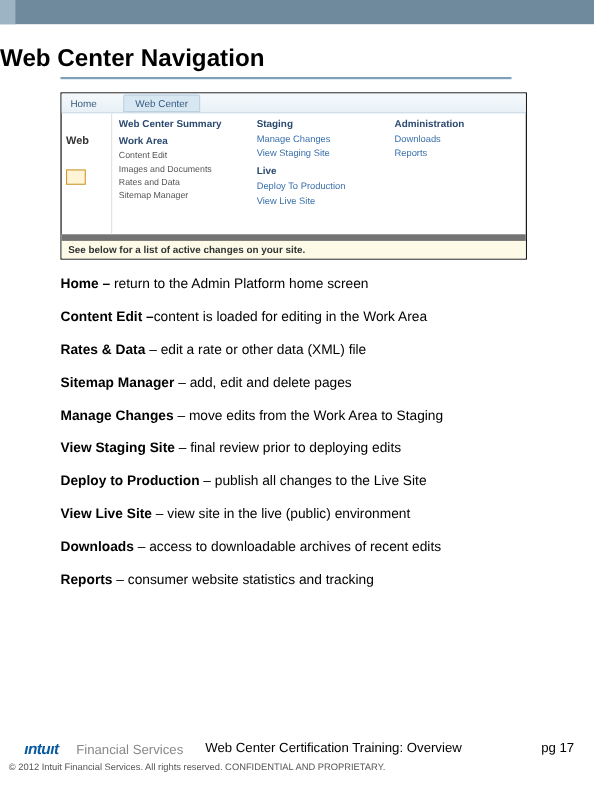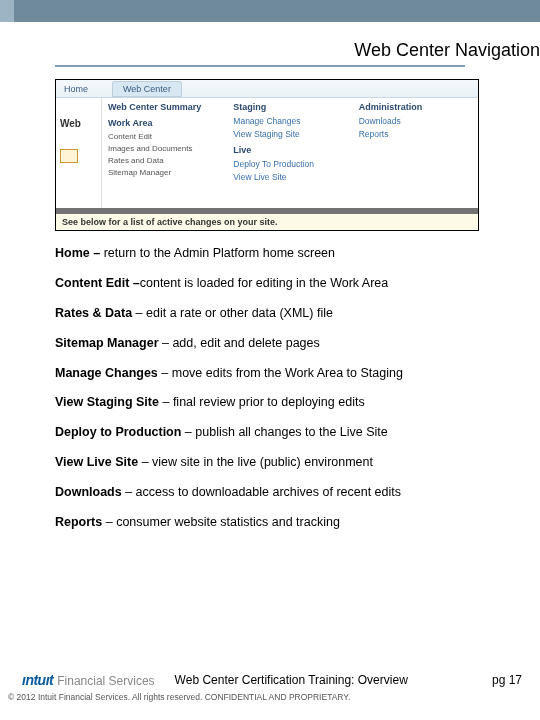--- a/index.html
+++ b/index.html
@@ -9,23 +9,23 @@
     font-family: Arial, Helvetica, sans-serif;
     background: #fff;
     position: relative;
     overflow: hidden;
   }
   .topbar {
     height: 22px;
     background: #6e8a9c;
   }
   .title {
-    text-align: right;
-    font-size: 18px;
-    font-weight: 400;
+    text-align: left;
+    font-size: 22px;
+    font-weight: 700;
     color: #000;
     margin-top: 18px;
     margin-bottom: 4px;
   }
   .title-underline {
     width: 410px;
     height: 2px;
     background: #7ca0b8;
     margin-left: 55px;
     margin-bottom: 12px;
@@ -117,21 +117,21 @@
   .footer-line {
     display: flex;
     align-items: center;
     padding-left: 22px;
     padding-right: 18px;
     font-size: 11px;
   }
   .logo-wrap {
     display: flex;
     align-items: baseline;
-    gap: 4px;
+    gap: 16px;
   }
   .logo-intuit {
     font-weight: 700;
     font-style: italic;
     color: #0a5aa0;
     font-size: 14px;
     letter-spacing: -0.5px;
   }
   .logo-fs {
     color: #888;

